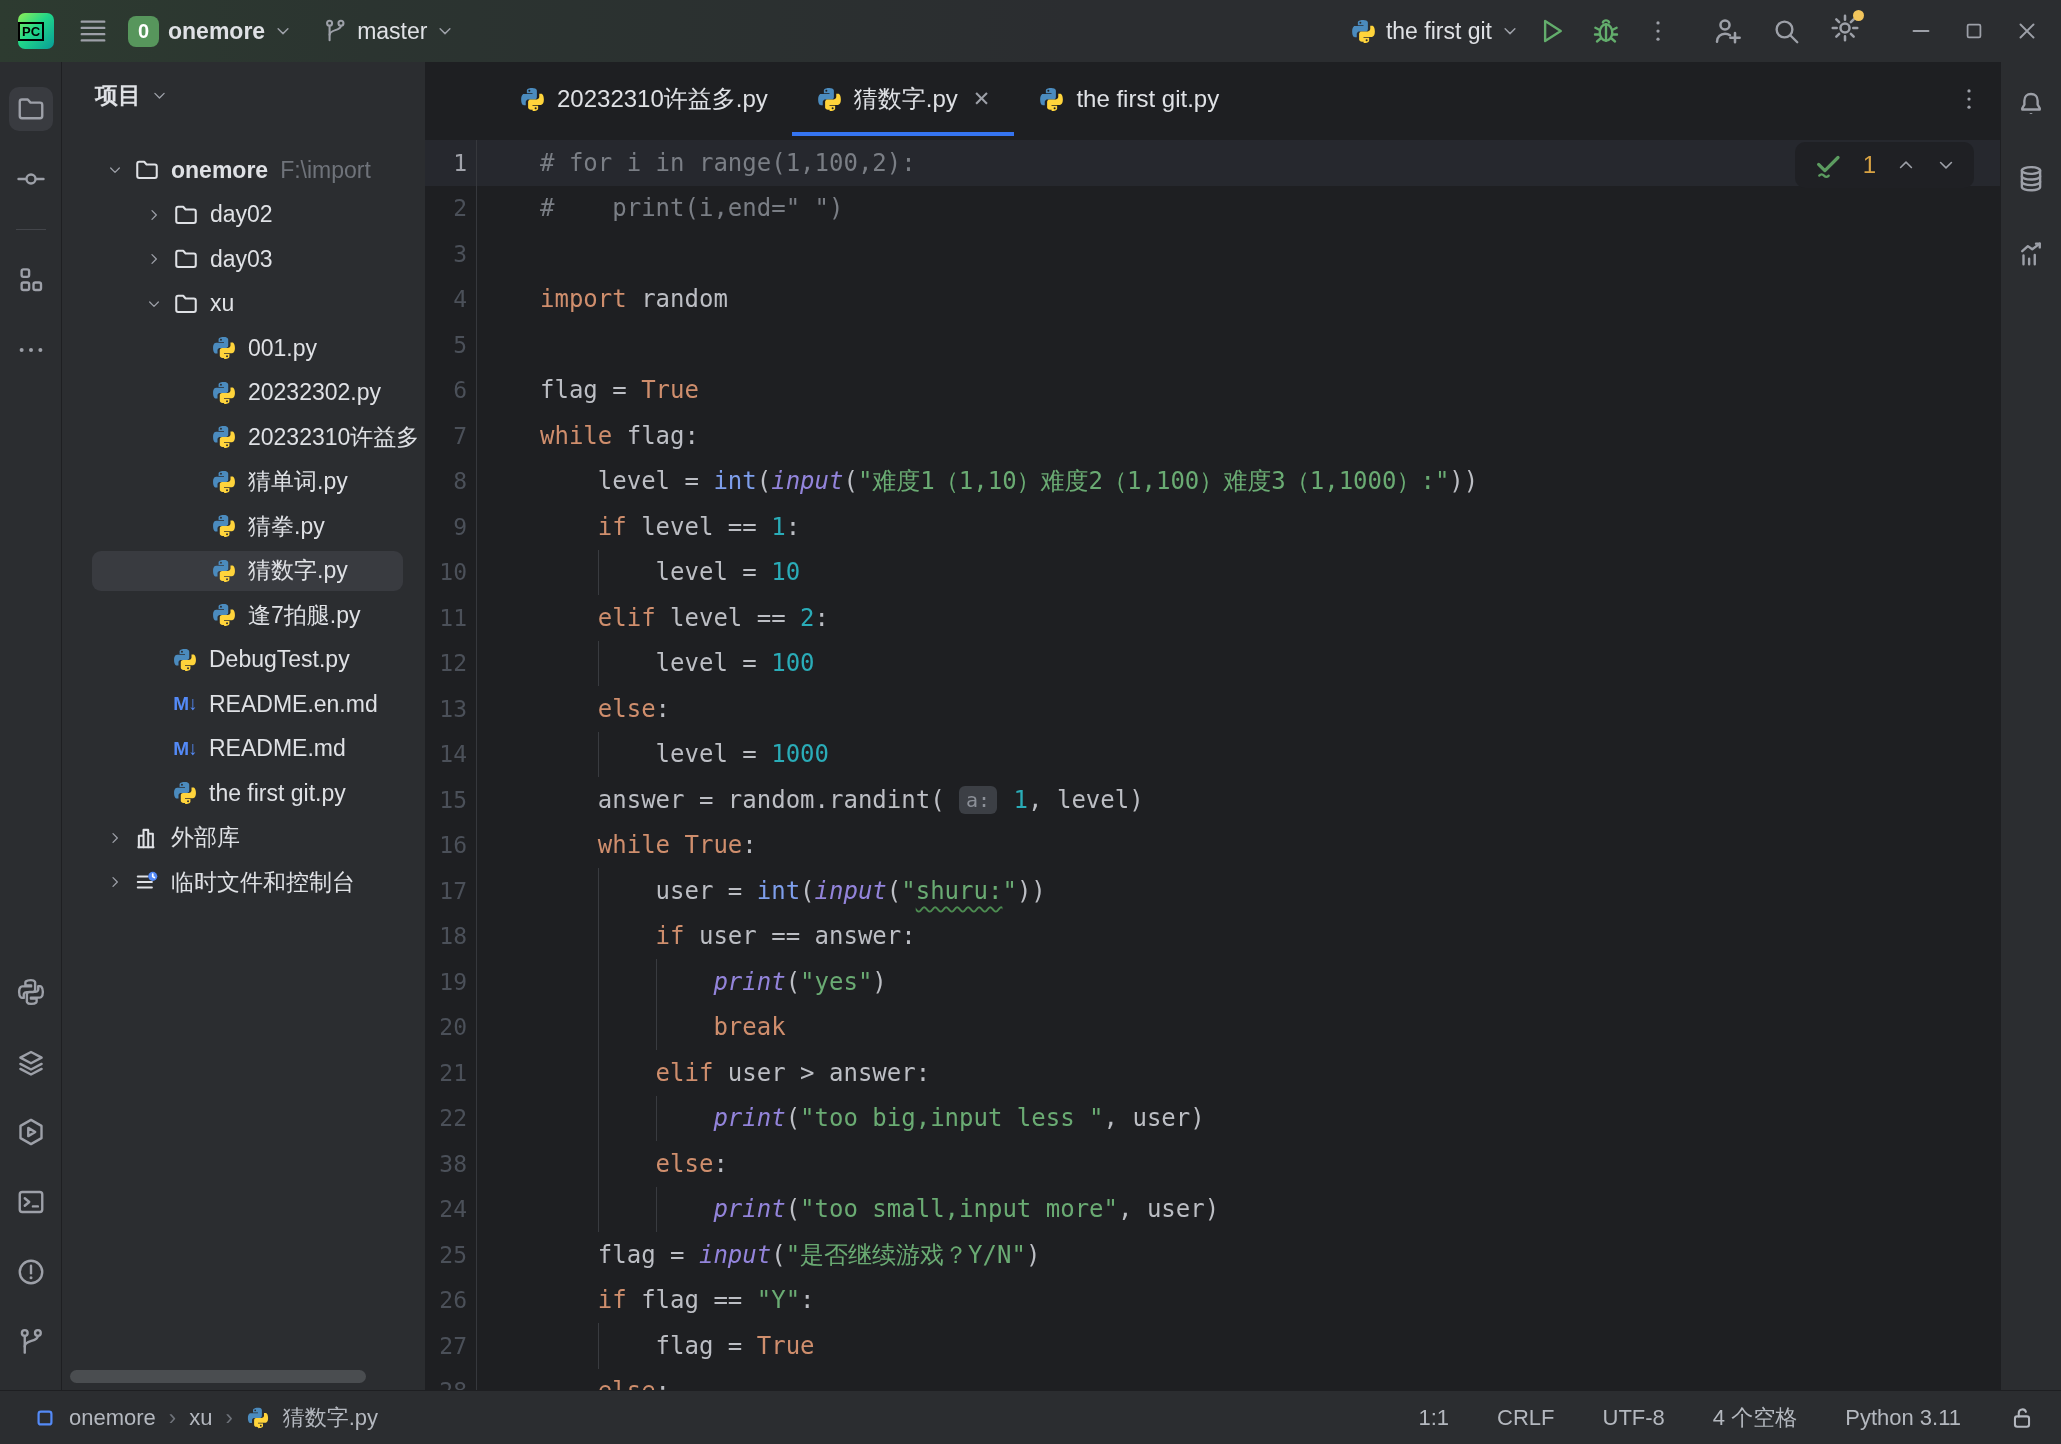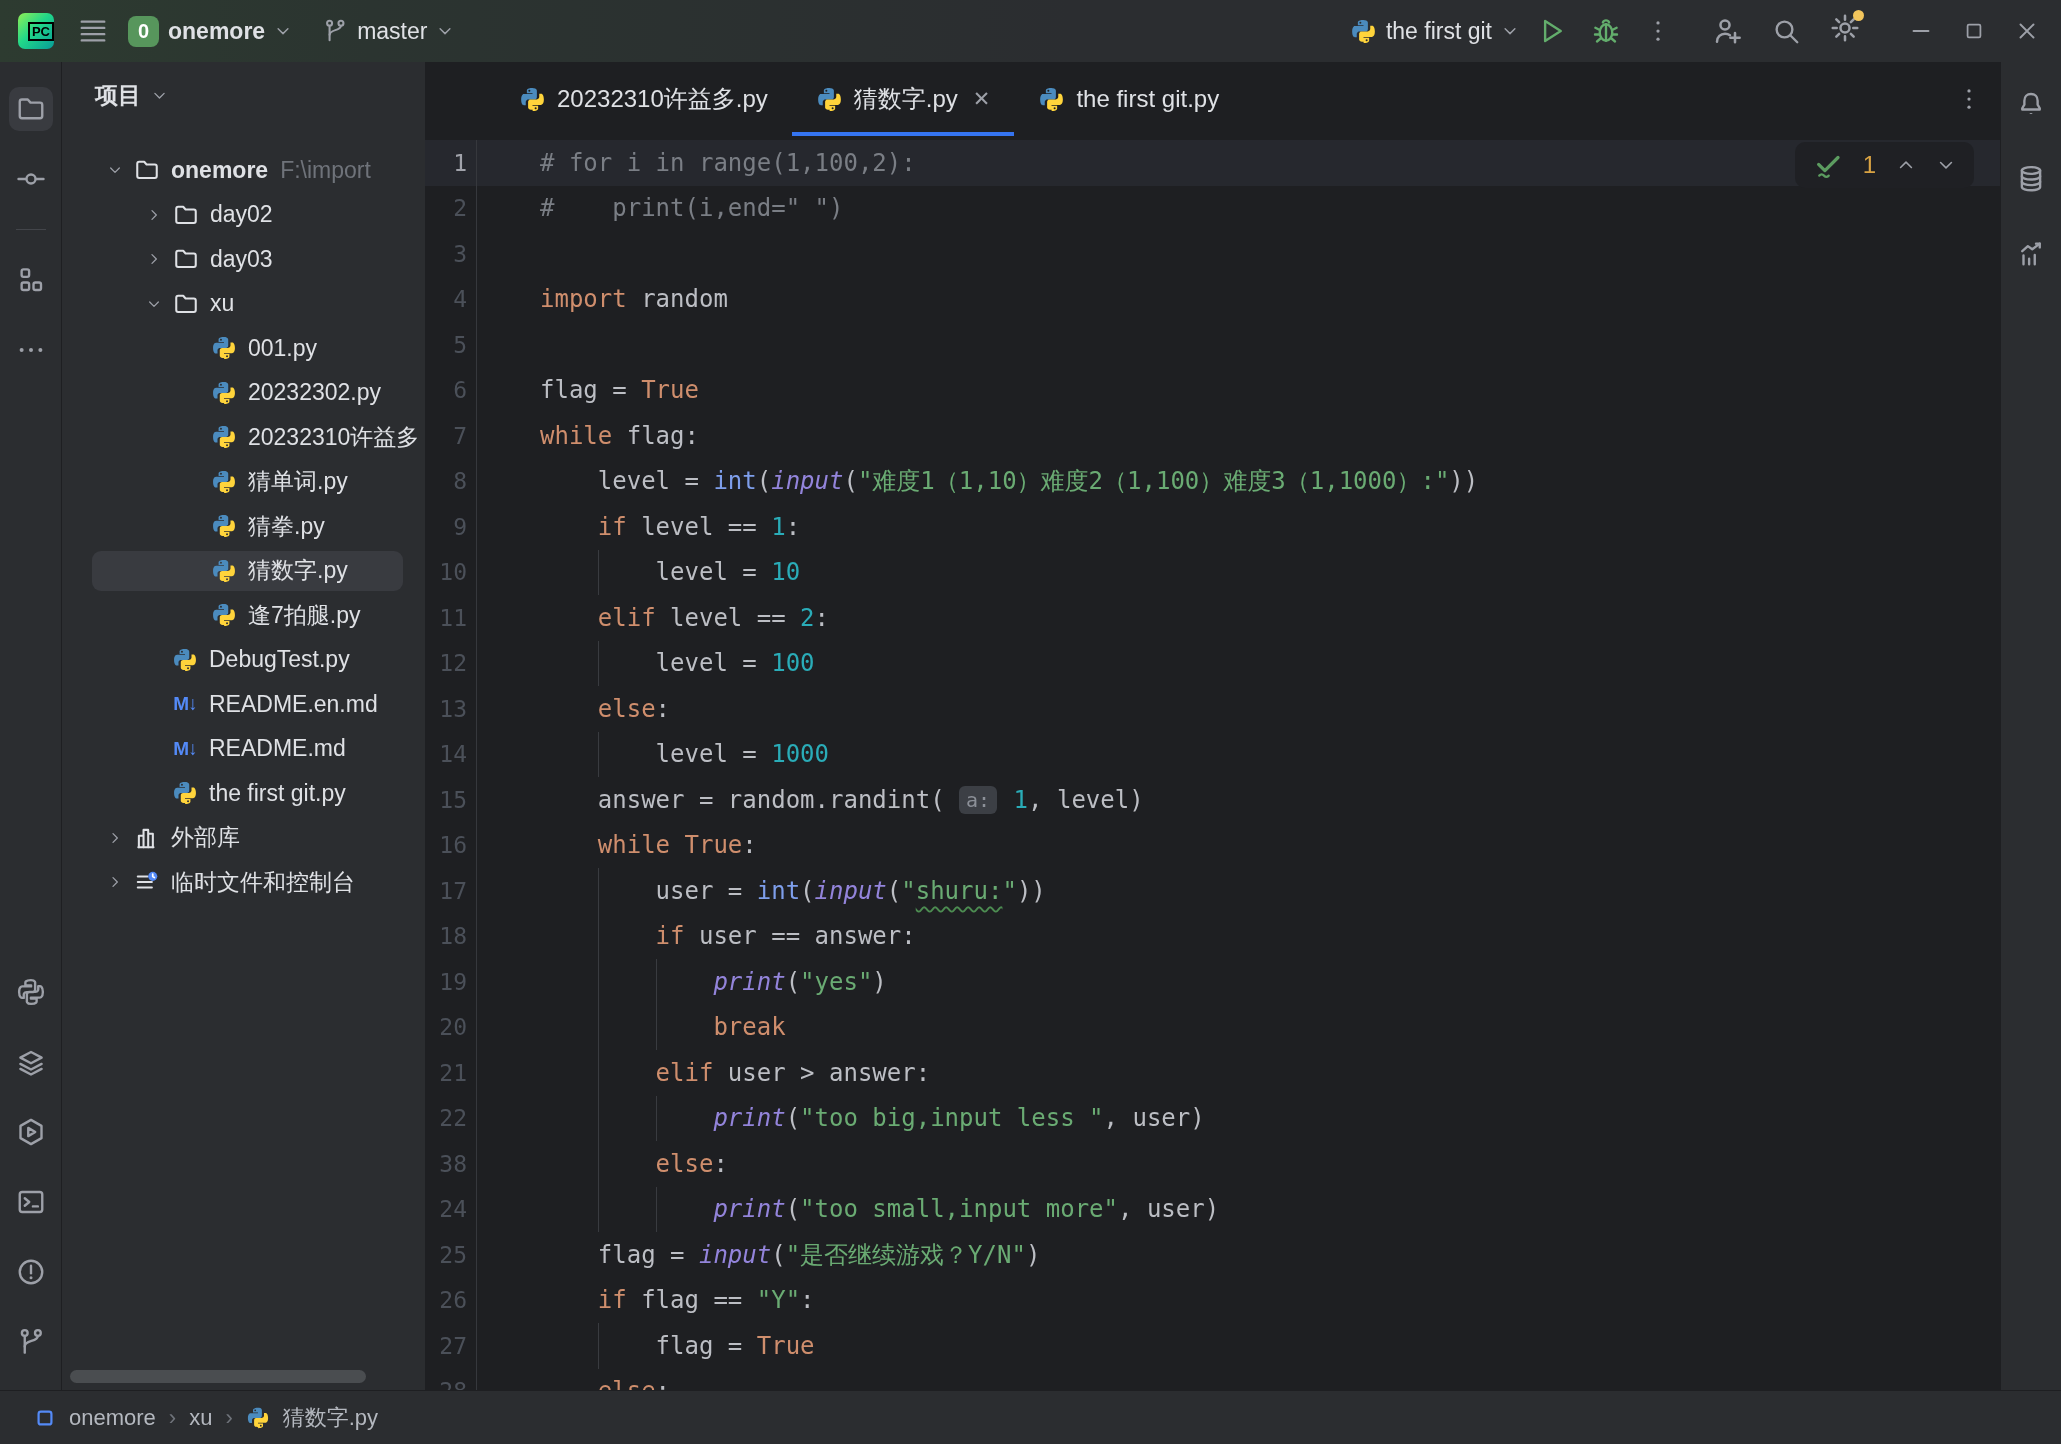--- a/index.html
+++ b/index.html
@@ -9,21 +9,21 @@
   svg { display:block; }
   .ico { display:inline-flex; align-items:center; justify-content:center; color:#9DA0A8; }
 
   
   .titlebar { height:62px; display:flex; align-items:center;
     background:linear-gradient(to right, #2d3b30 0%, #2b3430 18%, #2B2D30 52%);
     color:#DFE1E5; font-size:23px; }
   .tb-left { display:flex; align-items:center; gap:10px; padding-left:18px; }
   .pc-logo { width:36px; height:36px; border-radius:7px; margin-right:14px;
     background:linear-gradient(135deg,#8fee56 0%,#21d789 45%,#079c98 100%);
-    display:flex; align-items:center; justify-content:flex-end; }
+    display:flex; align-items:center; justify-content:flex-start; }
   .pc-logo span { font-size:13px; font-weight:700; color:#000; border:2px solid #000; padding:0 2px; line-height:15px; }
   .tb-btn { display:flex; align-items:center; gap:9px; padding:8px 10px; border-radius:8px; }
   .badge { width:31px; height:31px; border-radius:8px; background:#57965C; color:#fff;
     display:flex; align-items:center; justify-content:center; font-size:20px; font-weight:600; }
   .proj-name { font-weight:700; }
   .tb-run { display:flex; align-items:center; gap:8px; margin-left:auto; }
   .tb-right { display:flex; align-items:center; gap:14px; padding-right:22px; margin-left:40px; }
   .gear-wrap { position:relative; }
   .gear-dot { position:absolute; top:-2px; right:-3px; width:11px; height:11px; border-radius:50%; background:#F2C55C; }
   .win-ctl { display:flex; align-items:center; gap:30px; margin-left:34px; color:#C9CCD1; }
@@ -707,13 +707,26 @@
       <span>xu</span>
       <span class="crumb-sep">›</span>
       <span class="ico">
         <svg width="24" height="24" viewBox="0 0 24 24">
           <path fill="#4B8BBE" d="M11.9 1.8c-5.3 0-4.9 2.3-4.9 2.3v2.4h5v.7H4.9S1.9 6.8 1.9 12c0 5.3 2.6 5.1 2.6 5.1H6v-2.5s-.1-2.5 2.5-2.5h5s2.4.1 2.4-2.3V4.4s.4-2.6-4-2.6zM9.2 3.4a.9.9 0 1 1 0 1.8.9.9 0 0 1 0-1.8z"></path>
           <path fill="#FFD43B" d="M12.1 22.2c5.3 0 4.9-2.3 4.9-2.3v-2.4h-5v-.7h7.1s3 .4 3-4.8c0-5.3-2.6-5.1-2.6-5.1H18v2.5s.1 2.5-2.5 2.5h-5s-2.4-.1-2.4 2.3v4.4s-.4 2.6 4 2.6zm2.7-1.6a.9.9 0 1 1 0-1.8.9.9 0 0 1 0 1.8z"></path>
         </svg>
       </span>
       <span>猜数字.py</span>
     </div>
+  <div class="sb-right" id="sb-right">
+      <span>1:1</span>
+      <span>CRLF</span>
+      <span>UTF-8</span>
+      <span>4 个空格</span>
+      <span>Python 3.11</span>
+      <span class="ico" style="color: rgb(180, 184, 191);">
+        <svg width="26" height="26" viewBox="0 0 24 24" fill="none" stroke="currentColor" stroke-width="1.9" stroke-linecap="round" stroke-linejoin="round">
+          <rect x="5.5" y="10.5" width="13" height="9.5" rx="2"></rect>
+          <path d="M9 10.5V7.4a3.4 3.4 0 0 1 6.6-1.1"></path>
+        </svg>
+      </span>
+    </div>
 </div>
 
 </body></html>

